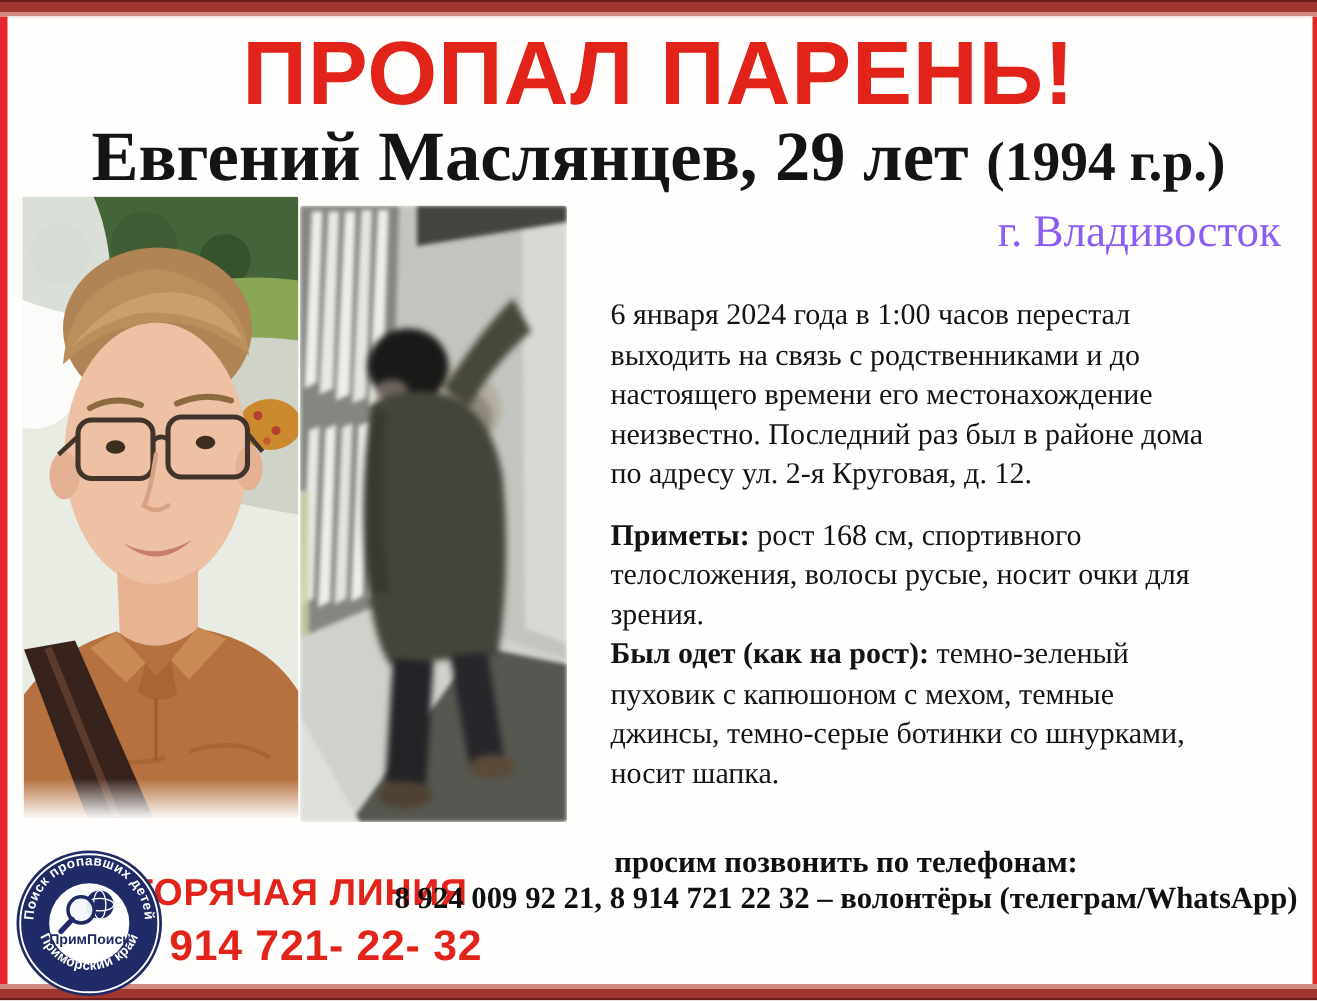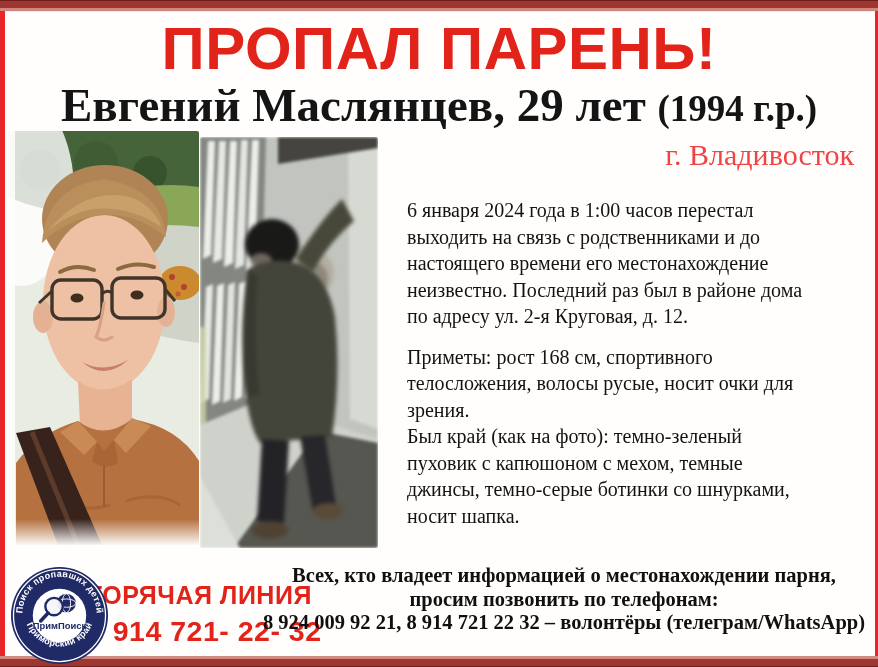--- a/index.html
+++ b/index.html
@@ -17,37 +17,37 @@
   .right-border{position:absolute;right:0;top:11px;bottom:9px;width:3px;background:#e8262a;}
 
   
   .title{position:absolute;top:17px;left:0;right:0;text-align:center;
     font:700 60px/1.05 "Liberation Sans", sans-serif;color:var(--accent-red,#e2231a);
     letter-spacing:0.5px;white-space:nowrap;}
   .subtitle{position:absolute;top:81px;left:0;right:0;text-align:center;
     font:700 47px/1.05 "Liberation Serif", serif;color:#141414;white-space:nowrap;}
   .subtitle .birth{font-size:37px;}
   .city{position:absolute;top:140px;right:24px;
-    font:400 30px/1 "Liberation Serif", serif;color:#ef4444;}
+    font:400 30px/1 "Liberation Serif", serif;color:#8b5cf6;}
 
   
   .photo{position:absolute;overflow:hidden;border-radius:2px;}
   .photo svg{display:block;width:100%;height:100%;}
   .photo-selfie{left:8px;top:131px;width:191px;height:414px;}
   .photo-cctv{left:200px;top:137px;width:178px;height:411px;}
   .soft{filter:blur(0.4px);}
   .blurmore{filter:blur(1.4px);}
   .blurfig{filter:blur(1.8px);}
 
   
   .info{position:absolute;left:407px;top:197px;width:406px;
     font:400 20px/26.5px "Liberation Serif", serif;color:#131313;}
   .info p{margin:0;}
   .info .p-first{margin-bottom:14px;}
-  .info b{font-weight:400;}
+  .info b{font-weight:700;}
 
   
   .appeal{position:absolute;left:260px;top:564px;width:608px;text-align:center;
     font:700 20.5px/23.5px "Liberation Serif", serif;color:#101010;}
   .appeal div{white-space:nowrap;}
   .hotline{position:absolute;left:88px;top:581px;width:216px;text-align:center;
     color:var(--accent-red,#e2231a);font-family:"Liberation Sans", sans-serif;font-weight:700;}
   .hotline-label{font-size:25px;letter-spacing:.5px;white-space:nowrap;}
   .hotline-number{font-size:28.5px;margin-top:5px;letter-spacing:.5px;white-space:nowrap;}
   .logo{position:absolute;left:10px;top:566px;width:99px;height:99px;z-index:3;}
@@ -170,21 +170,21 @@
           <ellipse cx="70" cy="393" rx="18" ry="9" fill="#4f4233"></ellipse>
           <ellipse cx="128" cy="374" rx="15" ry="8" fill="#5a4a38"></ellipse>
         </g>
       </g>
     </svg>
   </div>
 
   <div class="info">
     <p class="p-first">6 января 2024 года в 1:00 часов перестал выходить на связь с родственниками и до настоящего времени его местонахождение неизвестно. Последний раз был в районе дома по адресу ул. 2-я Круговая, д. 12.</p>
     <p><b>Приметы:</b><span> рост 168 см, спортивного телосложения, волосы русые, носит очки для зрения.</span></p>
-    <p><b>Был край (как на фото):</b><span> темно-зеленый пуховик с капюшоном с мехом, темные джинсы, темно-серые ботинки со шнурками, носит шапка.</span></p>
+    <p><b>Был одет (как на рост):</b><span> темно-зеленый пуховик с капюшоном с мехом, темные джинсы, темно-серые ботинки со шнурками, носит шапка.</span></p>
   </div>
 
   <div class="logo">
     <svg viewBox="0 0 100 100">
       <circle cx="50" cy="50" r="49" fill="#1f2a66"></circle>
       <circle cx="50" cy="50" r="46.5" fill="none" stroke="#ffffff" stroke-width="1.3"></circle>
       <circle cx="50" cy="50" r="27" fill="#ffffff"></circle>
       <defs>
         <path id="arcTop" d="M 13.5,57 A 37.5,37.5 0 1 1 86.5,57"></path>
         <path id="arcBot" d="M 17,59 A 35.5,35.5 0 0 0 83,59"></path>
@@ -205,18 +205,17 @@
       <text x="50" y="64" font-family="Liberation Sans, sans-serif" font-size="9.5" font-weight="700" fill="#1f2a66" text-anchor="middle">ПримПоиск</text>
     </svg>
   </div>
 
   <div class="hotline">
     <div class="hotline-label">ГОРЯЧАЯ ЛИНИЯ</div>
     <div class="hotline-number">8 914 721- 22- 32</div>
   </div>
 
   <div class="appeal">
-    <div>Всех, кто владеет информацией о местонахождении парня,</div>
     <div>просим позвонить по телефонам:</div>
     <div>8 924 009 92 21, 8 914 721 22 32 – волонтёры (телеграм/WhatsApp)</div>
   </div>
 
 </div>
 
 </body></html>

